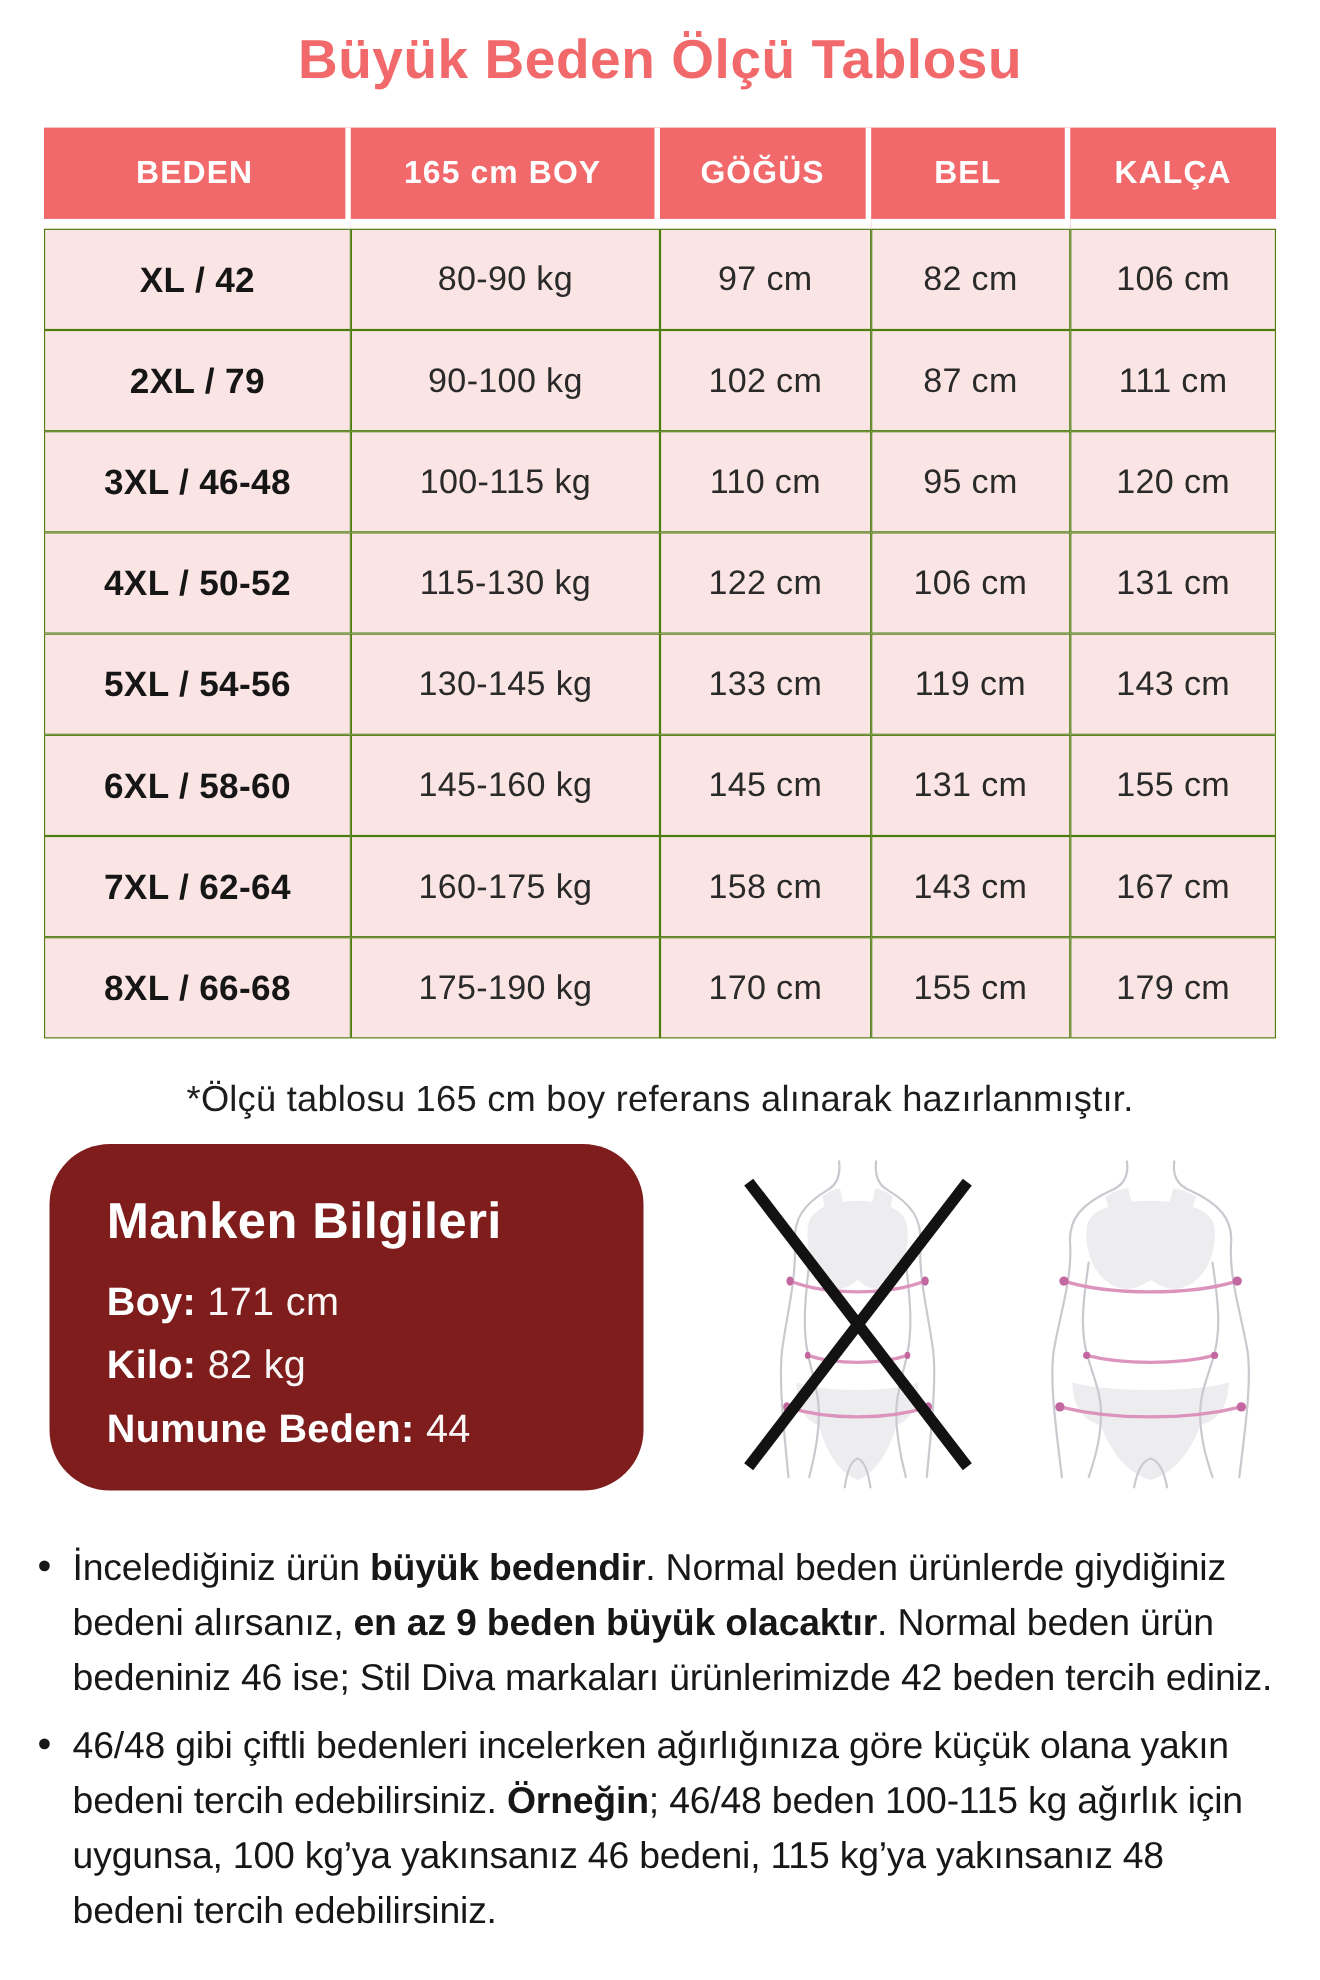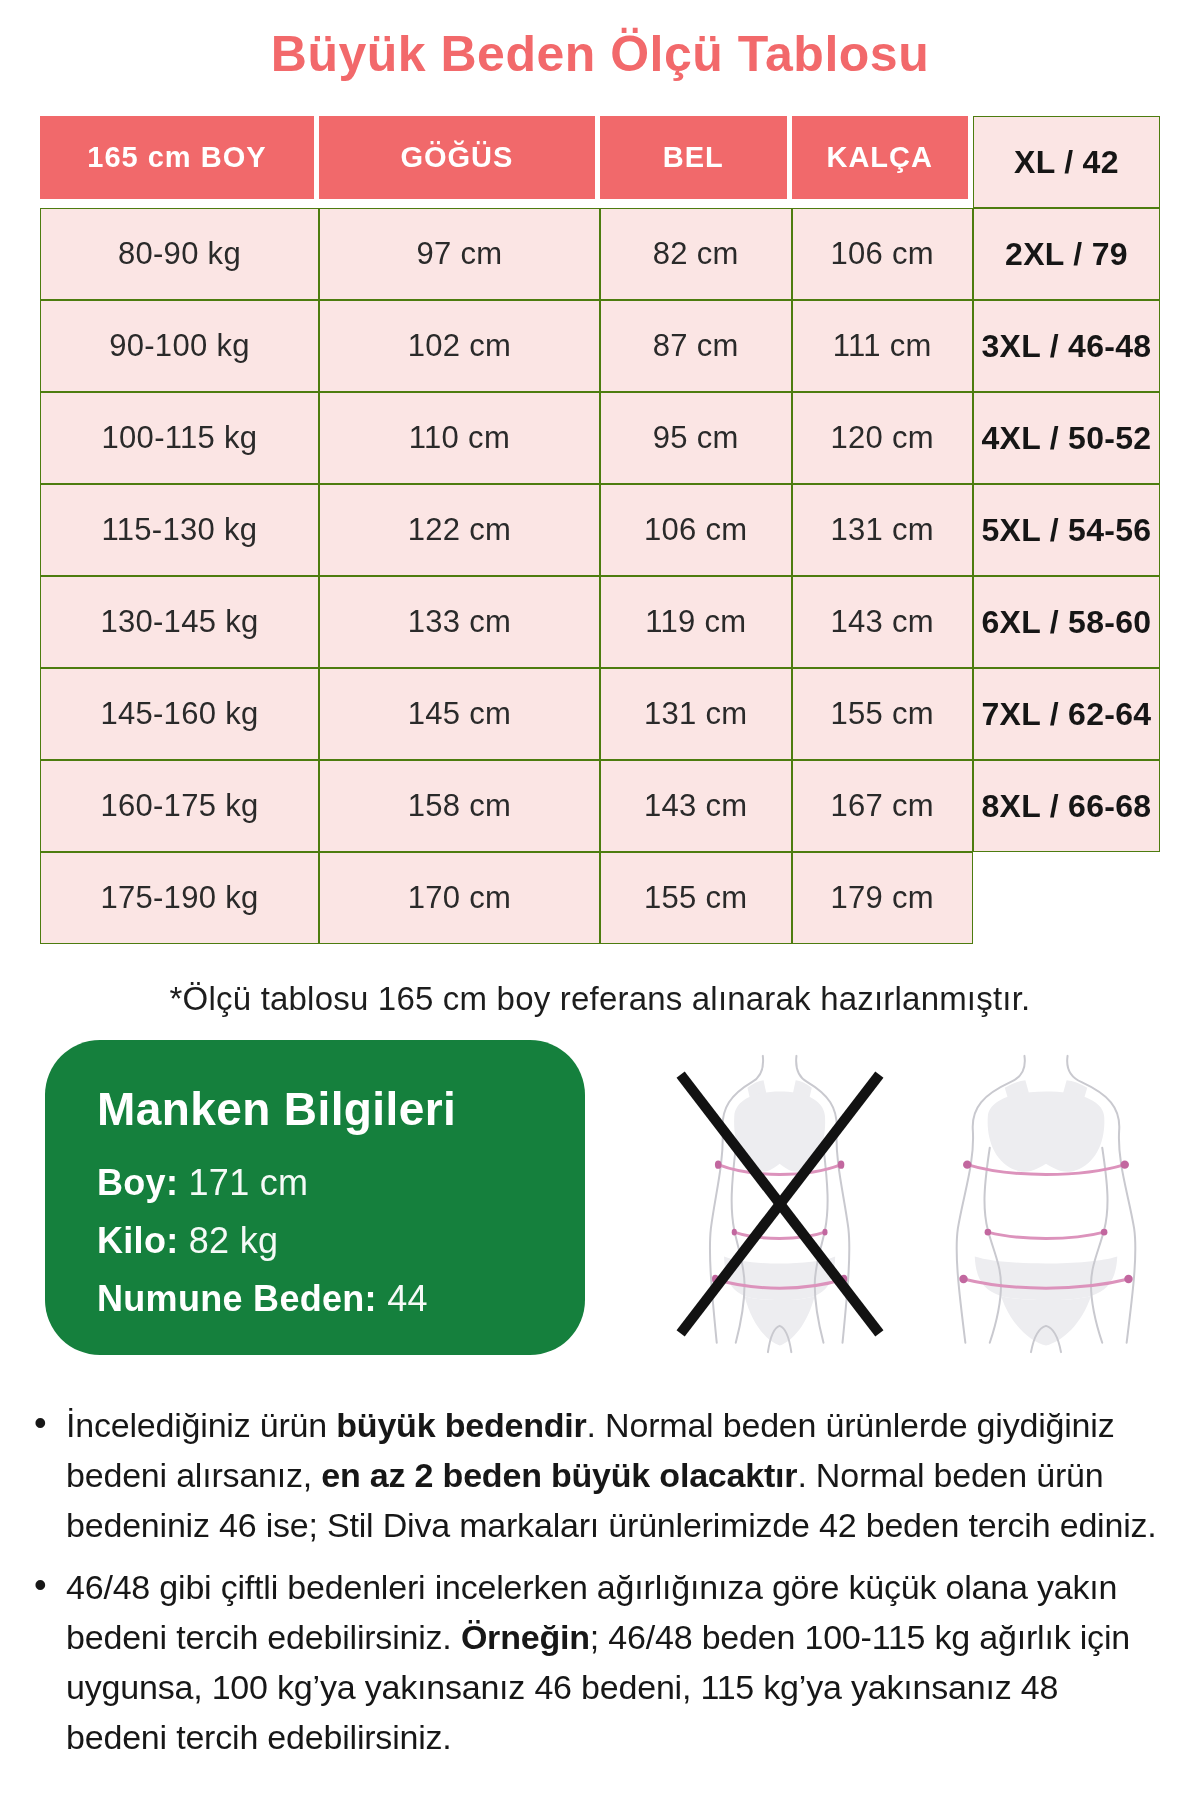--- a/index.html
+++ b/index.html
@@ -54,21 +54,21 @@
     text-align: center;
     font-size: 33px;
     color: #1d1d1d;
     letter-spacing: 0.2px;
   }
   
   .info-row { position: relative; margin: 22px 40px 0 40px; height: 320px; }
   .model-card {
     position: absolute; left: 5px; top: 0;
     width: 540px; height: 315px;
-    background: #15803d;
+    background: #7f1d1d;
     border-radius: 55px;
     padding: 42px 30px 0 52px;
     color: #ffffff;
   }
   .model-title { font-size: 46px; font-weight: 800; letter-spacing: 0.4px; }
   .model-lines { margin-top: 26px; }
   .model-line { font-size: 36px; margin-top: 16px; letter-spacing: 0.3px; }
   .model-line .lbl { font-weight: 800; }
   .model-line .val { font-weight: 400; opacity: 0.96; }
   .figures {
@@ -99,20 +99,21 @@
     font-size: 36px;
   }
   .notes b { font-weight: 800; }
 </style>
 </head>
 <body>
 
 <h1 class="page-title">Büyük Beden Ölçü Tablosu</h1>
 
 <div class="size-table">
+    <div class="th">BEDEN</div>
     <div class="th">165 cm BOY</div>
     <div class="th">GÖĞÜS</div>
     <div class="th">BEL</div>
     <div class="th">KALÇA</div>
     <div class="td size-col">XL / 42</div>
     <div class="td">80-90 kg</div>
     <div class="td">97 cm</div>
     <div class="td">82 cm</div>
     <div class="td">106 cm</div>
     <div class="td size-col">2XL / 79</div>
@@ -200,15 +201,15 @@
       </g>
     </svg>
 
     <svg class="fig" width="228" height="300" viewBox="0 0 240 320">
       <use href="#torso" xlink:href="#torso"></use>
     </svg>
   </div>
 </div>
 
 <ul class="notes">
-    <li><span>İncelediğiniz ürün </span><b>büyük bedendir</b><span>. Normal beden ürünlerde giydiğiniz bedeni alırsanız, </span><b>en az 2 beden büyük olacaktır</b><span>. Normal beden ürün bedeniniz 46 ise; Stil Diva markaları ürünlerimizde 42 beden tercih ediniz.</span></li>
+    <li><span>İncelediğiniz ürün </span><b>büyük bedendir</b><span>. Normal beden ürünlerde giydiğiniz bedeni alırsanız, </span><b>en az 9 beden büyük olacaktır</b><span>. Normal beden ürün bedeniniz 46 ise; Stil Diva markaları ürünlerimizde 42 beden tercih ediniz.</span></li>
     <li><span>46/48 gibi çiftli bedenleri incelerken ağırlığınıza göre küçük olana yakın bedeni tercih edebilirsiniz. </span><b>Örneğin</b><span>; 46/48 beden 100-115 kg ağırlık için uygunsa, 100 kg’ya yakınsanız 46 bedeni, 115 kg’ya yakınsanız 48 bedeni tercih edebilirsiniz.</span></li>
   </ul>
 
 </body></html>

